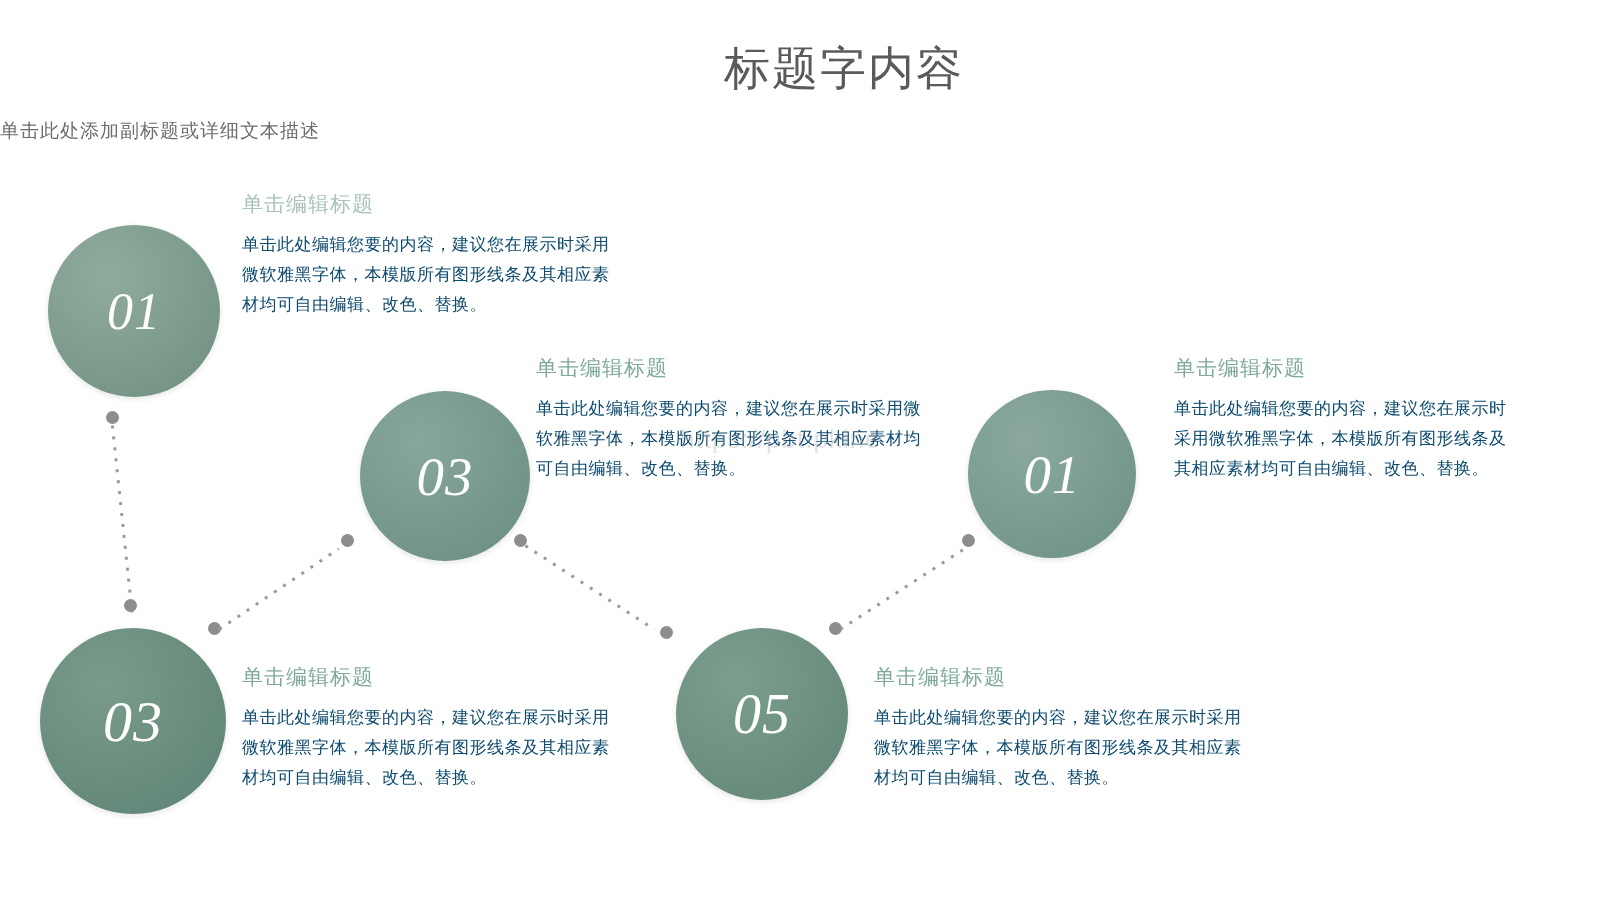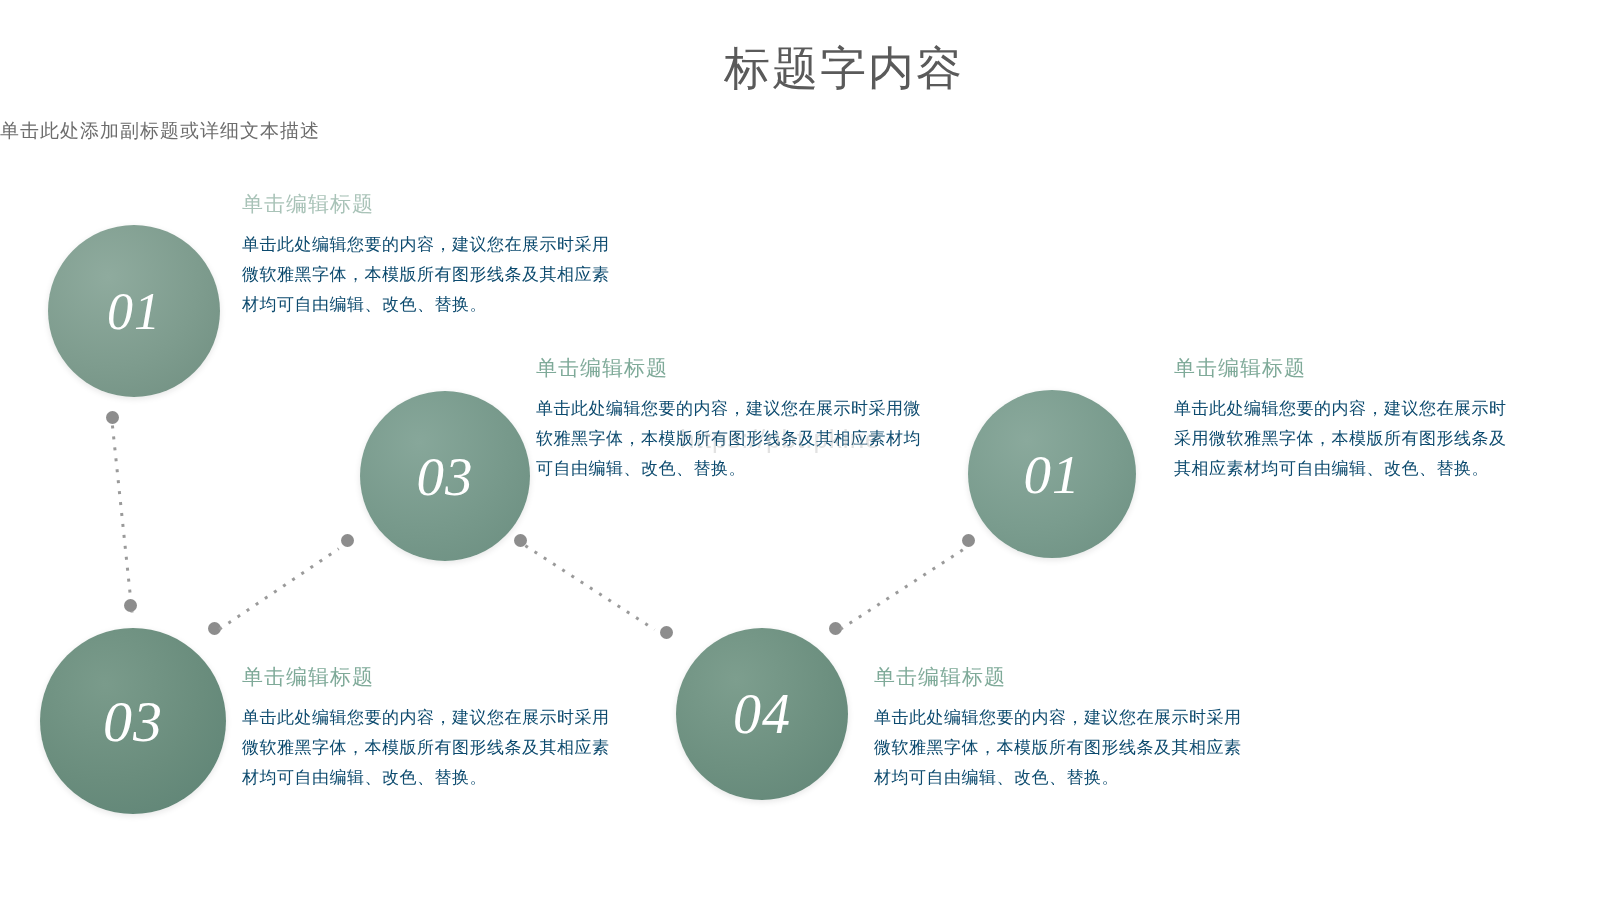--- a/index.html
+++ b/index.html
@@ -178,21 +178,21 @@
   <div class="circle" id="c01">
     <span class="num">01</span>
   </div>
   <div class="circle" id="c02">
     <span class="num">03</span>
   </div>
   <div class="circle" id="c03">
     <span class="num">03</span>
   </div>
   <div class="circle" id="c04">
-    <span class="num">04</span>
+    <span class="num">05</span>
   </div>
   <div class="circle" id="c05">
     <span class="num">01</span>
   </div>
 
   <div class="block" id="b01">
     <h3>单击编辑标题</h3>
     <p>单击此处编辑您要的内容，建议您在展示时采用微软雅黑字体，本模版所有图形线条及其相应素材均可自由编辑、改色、替换。</p>
   </div>
 

